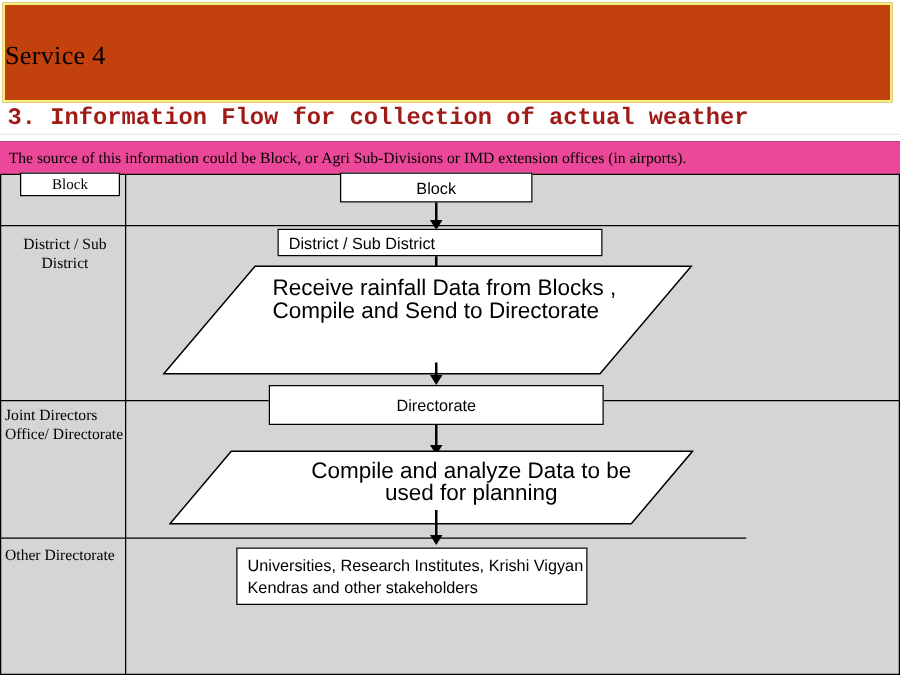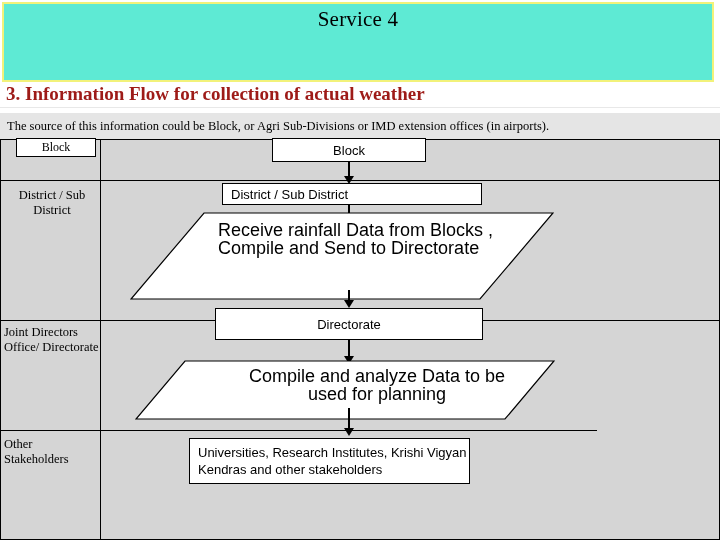--- a/index.html
+++ b/index.html
@@ -9,60 +9,60 @@
     font-family:"Liberation Serif", serif;
     overflow:hidden;
     position:relative;
   }
   #slide{position:absolute;inset:0;width:720px;height:540px;background:#ffffff;}
 
   
   .title-block{
     position:absolute;left:2px;top:2px;width:712px;height:80px;
     border:2px solid #f2f27a;
-    background:#5eead4;
+    background:#c2410c;
     box-sizing:border-box;
-    display:flex;flex-direction:column;align-items:center;justify-content:flex-start;
+    display:flex;flex-direction:row;align-items:center;justify-content:flex-start;
     padding-top:3px;
   }
   .title-main{
     font-family:"Liberation Serif", serif;
     font-size:21px;line-height:24px;color:#000;font-weight:400;
     text-align:center;letter-spacing:.2px;
   }
   .title-sub{
     font-family:"Liberation Serif", serif;
     font-size:17px;line-height:21px;color:#000;
     text-align:center;width:690px;letter-spacing:-.1px;
   }
 
   
   .section-heading{
     position:absolute;left:6px;top:83px;width:700px;height:24px;
-    font-family:Liberation Serif, serif;
+    font-family:Liberation Mono, monospace;
     font-size:19px;line-height:22px;font-weight:bold;
     color:#9e1b18;white-space:nowrap;
   }
   .heading-rule{
     position:absolute;left:0;top:107px;width:720px;height:1px;background:#e8e8e8;
   }
 
   
   .table-area{
     position:absolute;left:0;top:113px;width:720px;height:427px;
     background:#d5d5d5;
     box-sizing:border-box;
     border-top:1px solid #000;
     border-bottom:1px solid #000;
   }
   .source-bar{
     position:absolute;left:0;top:113px;width:720px;height:27px;
     box-sizing:border-box;
     border-bottom:1px solid #000;
-    background:#e5e5e5;
+    background:#ec4899;
     display:flex;align-items:center;
   }
   .source-text{
     font-family:"Liberation Serif", serif;
     font-size:12.5px;line-height:15px;color:#000;padding-left:7px;white-space:nowrap;
   }
 
   
   .col-divider{
     position:absolute;left:100px;top:140px;width:1px;height:400px;background:#000;
@@ -166,21 +166,21 @@
   <div class="right-edge"></div>
   <div class="row-sep sep-a"></div>
   <div class="row-sep sep-b"></div>
   <div class="row-sep sep-c"></div>
 
   <div class="lbl-block-box">
     <span>Block</span>
   </div>
   <div class="lbl lbl-district">District / Sub District</div>
   <div class="lbl lbl-joint">Joint Directors Office/ Directorate</div>
-  <div class="lbl lbl-other">Other Stakeholders</div>
+  <div class="lbl lbl-other">Other Directorate</div>
 
   <div class="rect rect-center flow rect-block">Block</div>
 
   <div class="arrow-line a1-line"></div>
   <div class="arrow-head a1-head"></div>
 
   <div class="rect rect-left flow rect-district">District / Sub District</div>
 
   <div class="arrow-line a2-line"></div>
   <div class="arrow-head a2-head"></div>

